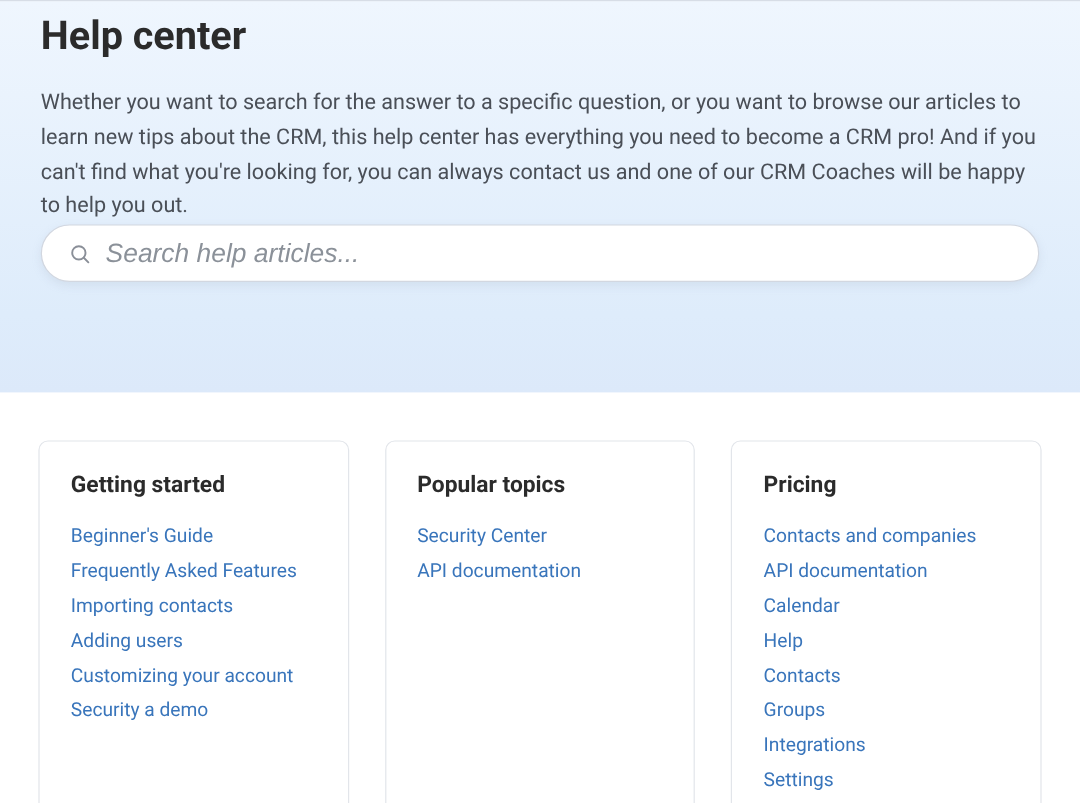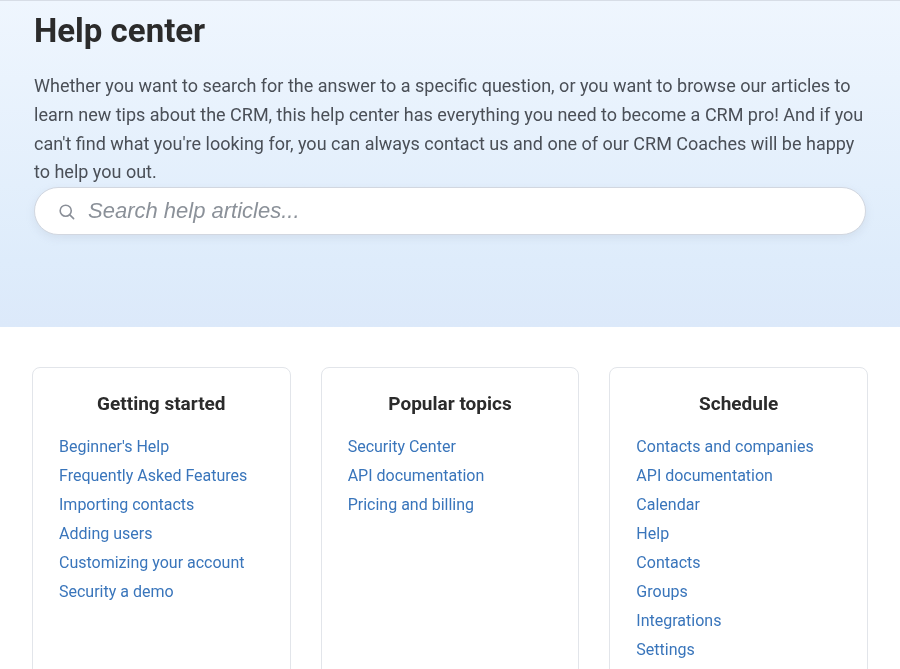--- a/index.html
+++ b/index.html
@@ -68,21 +68,21 @@
       flex: 1;
       background: #ffffff;
       border: 1px solid #e2e5ea;
       border-radius: 8px;
       padding: 24px 26px 26px 26px;
     }
     .card-title {
       font-size: 19px;
       font-weight: 700;
       color: #2b2b2b;
-      text-align: center;
+      text-align: left;
       margin-bottom: 22px;
     }
     .card-links {
       list-style: none;
     }
     .card-links li {
       margin-bottom: 10px;
     }
     .card-links a {
       font-size: 16px;
@@ -104,40 +104,39 @@
     </svg>
     <input type="text" class="search-input" placeholder="Search help articles..." style="">
   </div>
 </div>
 
 <div class="cards-row">
 
   <div class="card">
     <h2 class="card-title">Getting started</h2>
     <ul class="card-links">
-      <li><a>Beginner's Help</a></li>
+      <li><a>Beginner's Guide</a></li>
       <li><a>Frequently Asked Features</a></li>
       <li><a>Importing contacts</a></li>
       <li><a>Adding users</a></li>
       <li><a>Customizing your account</a></li>
       <li><a>Security a demo</a></li>
     </ul>
   </div>
 
   <div class="card">
     <h2 class="card-title">Popular topics</h2>
     <ul class="card-links">
       <li><a>Security Center</a></li>
       <li><a>API documentation</a></li>
-      <li><a>Pricing and billing</a></li>
     </ul>
   </div>
 
   <div class="card">
-    <h2 class="card-title">Schedule</h2>
+    <h2 class="card-title">Pricing</h2>
     <ul class="card-links">
       <li><a>Contacts and companies</a></li>
       <li><a>API documentation</a></li>
       <li><a>Calendar</a></li>
       <li><a>Help</a></li>
       <li><a>Contacts</a></li>
       <li><a>Groups</a></li>
       <li><a>Integrations</a></li>
       <li><a>Settings</a></li>
     </ul>

